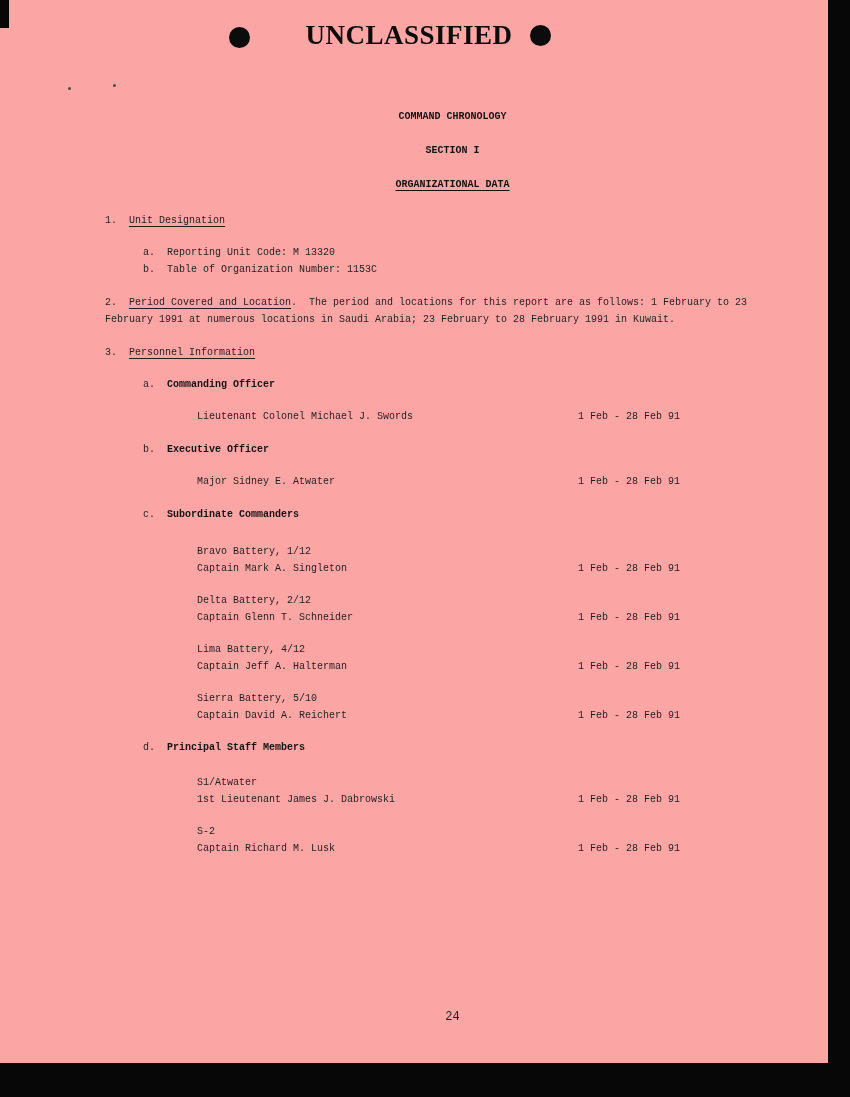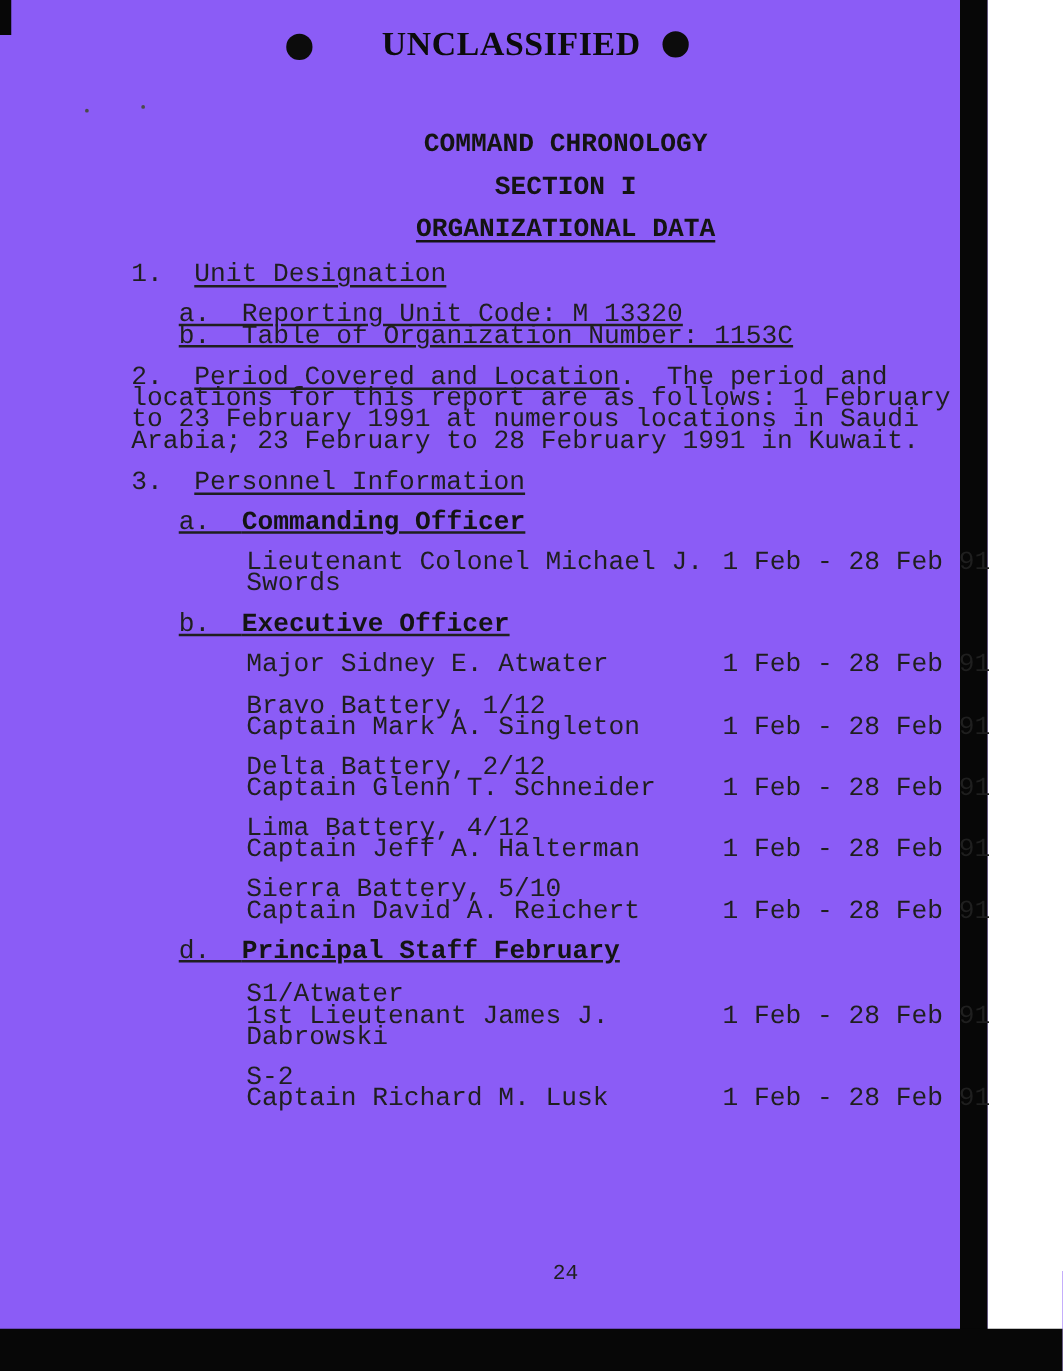--- a/index.html
+++ b/index.html
@@ -4,21 +4,21 @@
 <style>
   * { margin:0; padding:0; box-sizing:border-box; }
   html,body { width:850px; height:1097px; }
   body {
     background:#ffffff;
     position:relative;
     overflow:hidden;
     font-family:"Liberation Mono","DejaVu Sans Mono",monospace;
     color:#1f1f1f;
   }
-  .page { position:relative; width:790px; height:1097px; background:#8b5cf6; }
+  .page { position:relative; width:850px; height:1097px; background:#fca5a5; }
 
   
   .scan-right  { position:absolute; top:0; right:0; width:22px; height:1097px; background:#070707; }
   .scan-bottom { position:absolute; left:0; bottom:0; width:850px; height:34px; background:#070707; }
   .scan-corner { position:absolute; top:0; left:0; width:9px; height:28px; background:#070707; }
   .speck { position:absolute; width:3px; height:3px; border-radius:50%; background:#4a4a4a; }
   .speck1 { left:68px; top:87px; }
   .speck2 { left:113px; top:84px; }
 
   
@@ -31,42 +31,42 @@
     font-family:"Liberation Serif","DejaVu Serif",serif;
     font-weight:bold; font-size:27px; color:#0c0c0c; letter-spacing:0.5px;
   }
   .dot { width:21px; height:21px; border-radius:50%; background:#0c0c0c; flex:0 0 auto; }
   .dot-left  { margin-right:55px; margin-top:4px; }
   .dot-right { margin-left:17px; }
 
   
   .content {
     position:absolute; top:108px; left:105px; width:695px;
-    font-size:21px; line-height:17px;
+    font-size:10px; line-height:17px;
   }
   .line, .para { white-space:pre-wrap; }
   .center { text-align:center; }
   .bold { font-weight:bold; color:#141414; }
   .u { text-decoration:underline; text-underline-offset:3px;margin-top:47px; }
-  .indent1 { padding-left:38px;text-decoration:underline; }
+  .indent1 { padding-left:38px; }
   .indent2 { padding-left:92px; }
   .name-col { display:inline-block; width:381px; vertical-align:top; }
 
   .mb15 { margin-bottom:15px; }
   .mb16 { margin-bottom:16px; }
   .mb17 { margin-bottom:17px; }
   .mb18 { margin-bottom:18px; }
   .mb19 { margin-bottom:19px; }
   .mb20 { margin-bottom:20px; }
   .para { width:664px; }
   .entry { margin-bottom:15px; }
 
   .page-number {
     position:absolute; top:1010px; left:105px; width:695px;
-    text-align:center; font-size:17px; color:#1f1f1f;
+    text-align:center; font-size:12px; color:#1f1f1f;
   }
 </style>
 </head>
 <body>
 
 <div class="page">
 
   <div class="scan-right"></div>
   <div class="scan-bottom"></div>
   <div class="scan-corner"></div>
@@ -92,39 +92,40 @@
     <div class="para mb16"><span>2.  </span><span class="u">Period Covered and Location</span><span>.  The period and locations for this report are as follows: 1 February to 23 February 1991 at numerous locations in Saudi Arabia; 23 February to 28 February 1991 in Kuwait.</span></div>
 
     <div class="line mb15"><span>3.  </span><span class="u">Personnel Information</span></div>
 
     <div class="line indent1 mb15"><span>a.  </span><span class="bold">Commanding Officer</span></div>
     <div class="line indent2 mb16"><span class="name-col">Lieutenant Colonel Michael J. Swords</span><span>1 Feb - 28 Feb 91</span></div>
 
     <div class="line indent1 mb15"><span>b.  </span><span class="bold">Executive Officer</span></div>
     <div class="line indent2 mb16"><span class="name-col">Major Sidney E. Atwater</span><span>1 Feb - 28 Feb 91</span></div>
 
+    <div class="line indent1 mb20"><span>c.  </span><span class="bold">Subordinate Commanders</span></div>
 
     <div class="entry indent2">
       <div class="line">Bravo Battery, 1/12</div>
       <div class="line"><span class="name-col">Captain Mark A. Singleton</span><span>1 Feb - 28 Feb 91</span></div>
     </div>
     <div class="entry indent2">
       <div class="line">Delta Battery, 2/12</div>
       <div class="line"><span class="name-col">Captain Glenn T. Schneider</span><span>1 Feb - 28 Feb 91</span></div>
     </div>
     <div class="entry indent2">
       <div class="line">Lima Battery, 4/12</div>
       <div class="line"><span class="name-col">Captain Jeff A. Halterman</span><span>1 Feb - 28 Feb 91</span></div>
     </div>
     <div class="entry indent2">
       <div class="line">Sierra Battery, 5/10</div>
       <div class="line"><span class="name-col">Captain David A. Reichert</span><span>1 Feb - 28 Feb 91</span></div>
     </div>
 
-    <div class="line indent1 mb18"><span>d.  </span><span class="bold">Principal Staff February</span></div>
+    <div class="line indent1 mb18"><span>d.  </span><span class="bold">Principal Staff Members</span></div>
 
     <div class="entry indent2">
       <div class="line">S1/Atwater</div>
       <div class="line"><span class="name-col">1st Lieutenant James J. Dabrowski</span><span>1 Feb - 28 Feb 91</span></div>
     </div>
     <div class="entry indent2">
       <div class="line">S-2</div>
       <div class="line"><span class="name-col">Captain Richard M. Lusk</span><span>1 Feb - 28 Feb 91</span></div>
     </div>
 

